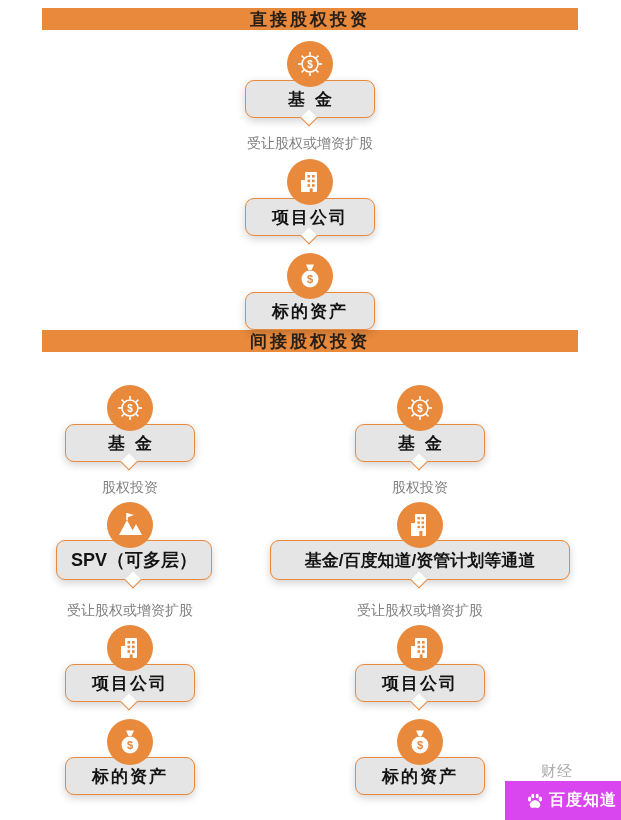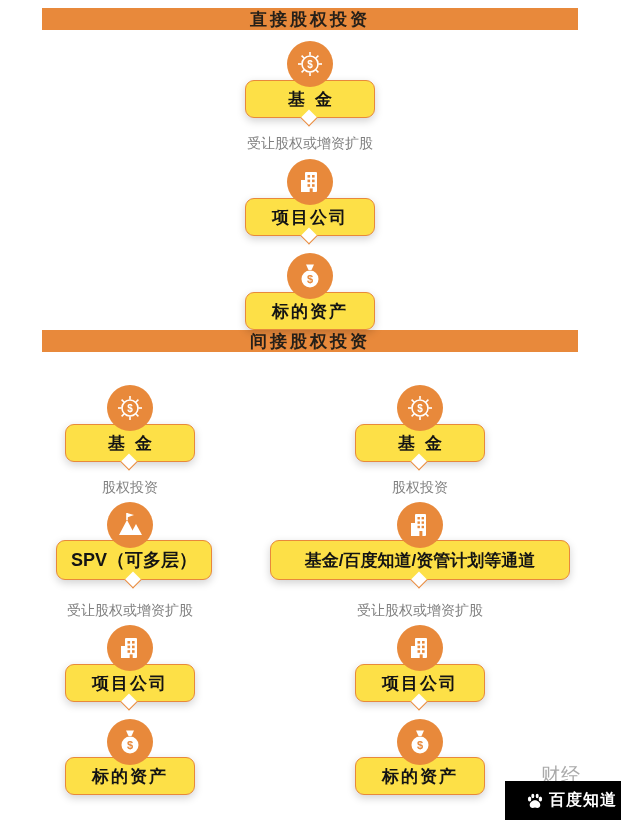--- a/index.html
+++ b/index.html
@@ -15,44 +15,44 @@
   .header-bar{
     position:absolute;left:42px;width:536px;height:22px;background:var(--orange);
     display:flex;align-items:center;justify-content:center;
     font-weight:bold;font-size:17px;color:var(--header-text);letter-spacing:3px;
   }
   .icon-circle{
     position:absolute;width:46px;height:46px;border-radius:50%;background:var(--orange);
     display:flex;align-items:center;justify-content:center;z-index:3;
   }
   .node-box{
-    position:absolute;background:#fde047;border:1px solid var(--orange);border-radius:9px;
+    position:absolute;background:#e5e5e5;border:1px solid var(--orange);border-radius:9px;
     box-shadow:0 3px 8px rgba(0,0,0,.18);
     display:flex;align-items:center;justify-content:center;z-index:1;
   }
   .node-label{
     font-weight:bold;font-size:17px;color:#141414;letter-spacing:2px;white-space:nowrap;
   }
   .node-label.wide{letter-spacing:10px;text-indent:10px;}
   .node-label.small{font-size:16px;letter-spacing:0;}
   .node-label.spv{font-size:18px;letter-spacing:0;}
   .tail{
     position:absolute;left:50%;bottom:-7px;width:12px;height:12px;margin-left:-7px;
     background:#fff;border-right:1px solid var(--orange);border-bottom:1px solid var(--orange);
     transform:rotate(45deg);z-index:2;
   }
   .connector{
     position:absolute;transform:translateX(-50%);color:var(--gray);
     font-size:14px;white-space:nowrap;
   }
   .wm-fragment{
-    position:absolute;color:#a9a9a9;font-size:19px;letter-spacing:1px;z-index:4;
+    position:absolute;color:#a9a9a9;font-size:15px;letter-spacing:1px;z-index:4;
   }
   .wm-badge{
-    position:absolute;left:505px;top:781px;width:116px;height:39px;background:#000000;
+    position:absolute;left:505px;top:781px;width:116px;height:39px;background:#d946ef;
     display:flex;align-items:center;justify-content:center;gap:5px;z-index:5;padding-left:17px;
   }
   .wm-badge span{color:#fff;font-size:16px;font-weight:bold;letter-spacing:1px;}
 </style>
 </head>
 <body>
 
 <div class="canvas">
 
   <div class="header-bar" style="top:8px">

